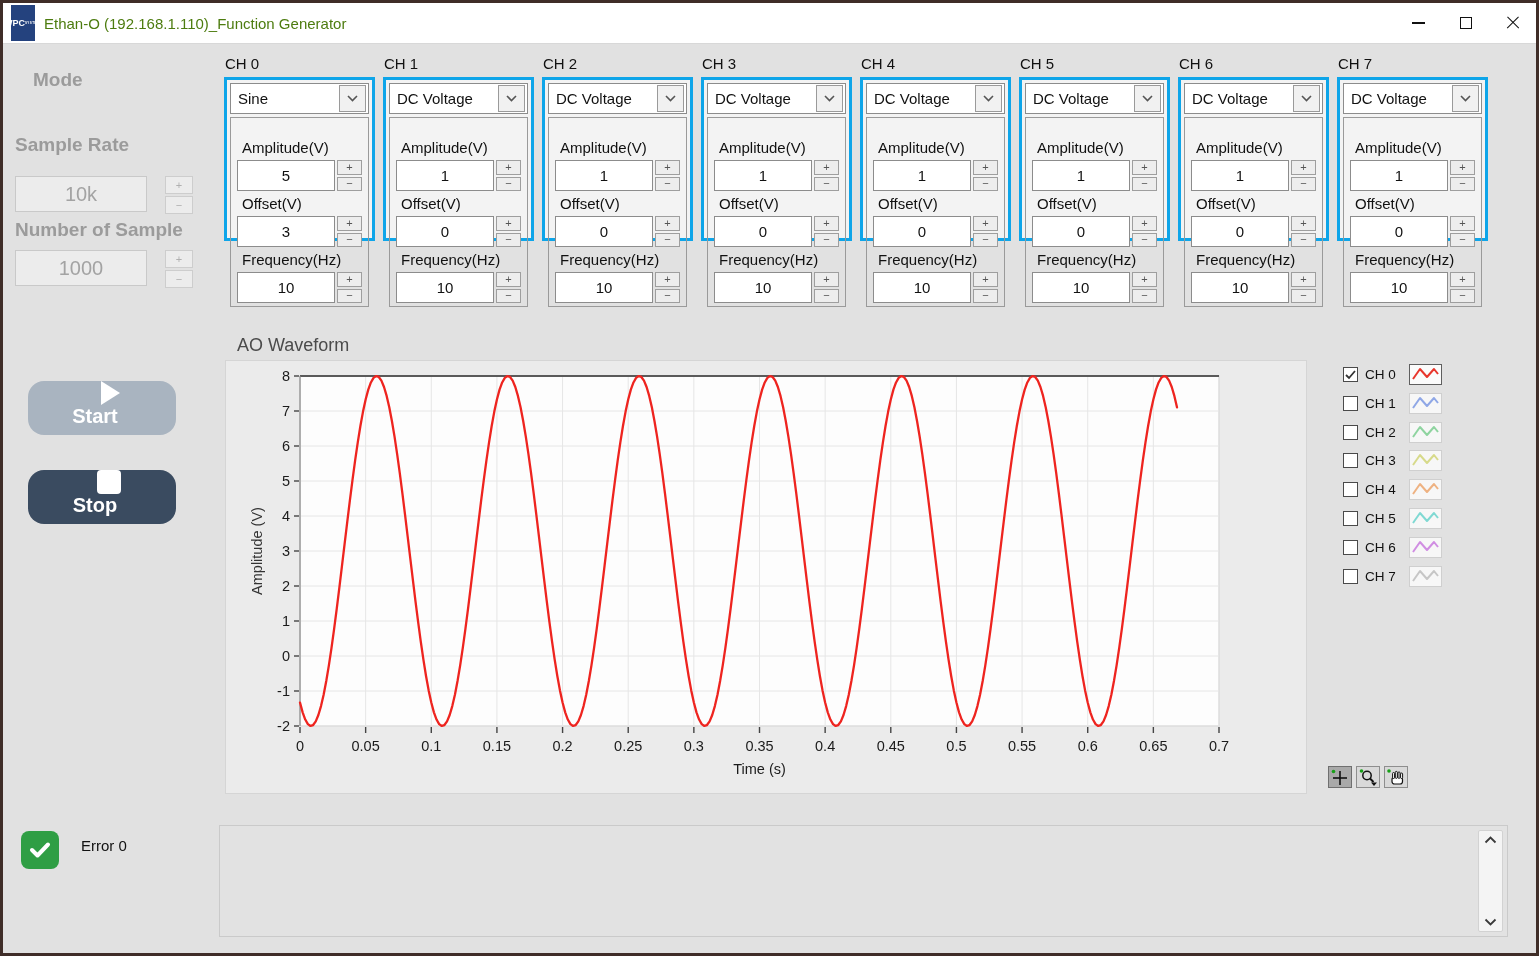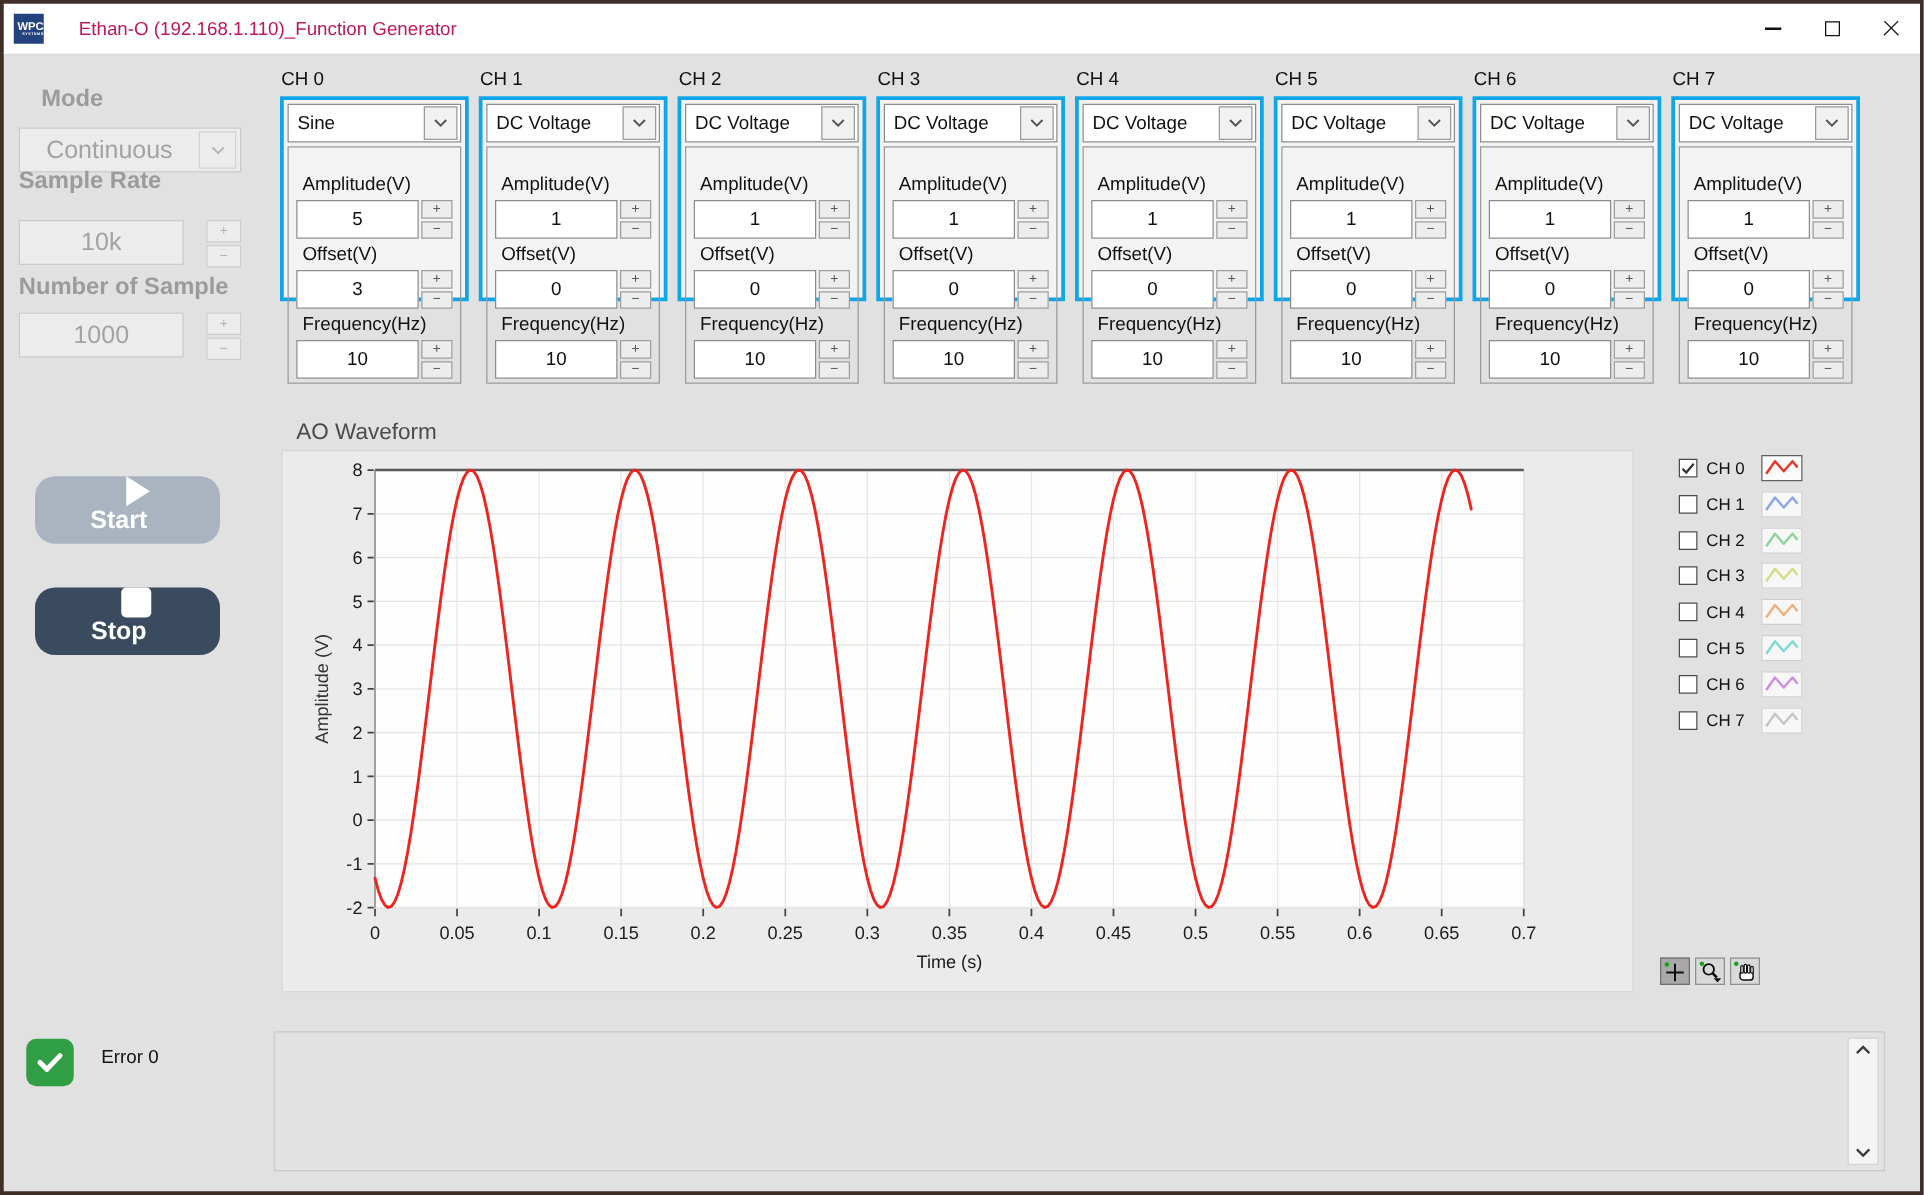--- a/index.html
+++ b/index.html
@@ -4,25 +4,25 @@
 <style>
   html,body{margin:0;padding:0;background:#888;}
   .window{
     position:relative;width:1539px;height:956px;box-sizing:border-box;
     background:#e1e1e1;border:3px solid #3f2d28;overflow:hidden;
     font-family:"Liberation Sans",sans-serif;color:#1b1b1b;
   }
   
   .titlebar{position:absolute;left:0;top:0;right:0;height:40px;background:#fff;
     border-bottom:1px solid #d8d8d8;display:flex;align-items:center;}
-  .app-icon{width:24px;height:24px;margin:0 9px 0 8px;background:#24427e;color:#fff;
-    display:flex;flex-direction:column;align-items:flex-end;justify-content:center;
+  .app-icon{width:24px;height:36px;margin:0 9px 0 8px;background:#24427e;color:#fff;
+    display:flex;flex-direction:row;align-items:center;justify-content:center;
     font-size:9px;font-weight:bold;line-height:1;}
   .app-icon small{font-size:3px;letter-spacing:.4px;}
-  .win-title{font-size:15px;color:#be185d;margin-left:19px;}
+  .win-title{font-size:15px;color:#4d7c0f;}
   .win-btns{margin-left:auto;display:flex;height:100%;}
   .win-btn{width:47px;height:100%;display:flex;align-items:center;justify-content:center;cursor:default;}
   .glyph-min{width:13px;height:1.5px;background:#111;}
   .glyph-max{width:12px;height:12px;border:1.4px solid #111;box-sizing:border-box;}
   .glyph-close{position:relative;width:14px;height:14px;}
   .glyph-close:before,.glyph-close:after{content:"";position:absolute;left:-1px;top:6px;width:16px;height:1.4px;background:#111;}
   .glyph-close:before{transform:rotate(45deg);}
   .glyph-close:after{transform:rotate(-45deg);}
   
   .sb-label{position:absolute;font-size:19px;color:#9b9b9b;font-weight:bold;}
@@ -108,28 +108,20 @@
       <div class="win-btn">
           <div class="glyph-max"></div>
         </div>
       <div class="win-btn">
           <div class="glyph-close"></div>
         </div>
     </div>
   </div>
 
   <div class="sb-label" style="left:30px;top:66px;">Mode</div>
-  <div class="sb-combo">
-    <span class="val">Continuous</span>
-    <span class="dd">
-      <svg width="11" height="7">
-          <polyline points="1,1 5.5,5.5 10,1" fill="none" stroke="#b5b5b5" stroke-width="1.6"></polyline>
-        </svg>
-    </span>
-  </div>
   <div class="sb-label" style="left:12px;top:131px;">Sample Rate</div>
   <div class="sb-num" style="left:12px;top:173px;">10k</div>
   <div class="sb-spin" style="left:162px;top:173px;">
     <div class="sb-sbtn">+</div>
     <div class="sb-sbtn">−</div>
   </div>
   <div class="sb-label" style="left:12px;top:216px;">Number of Sample</div>
   <div class="sb-num" style="left:12px;top:247px;">1000</div>
   <div class="sb-spin" style="left:162px;top:247px;">
     <div class="sb-sbtn">+</div>

